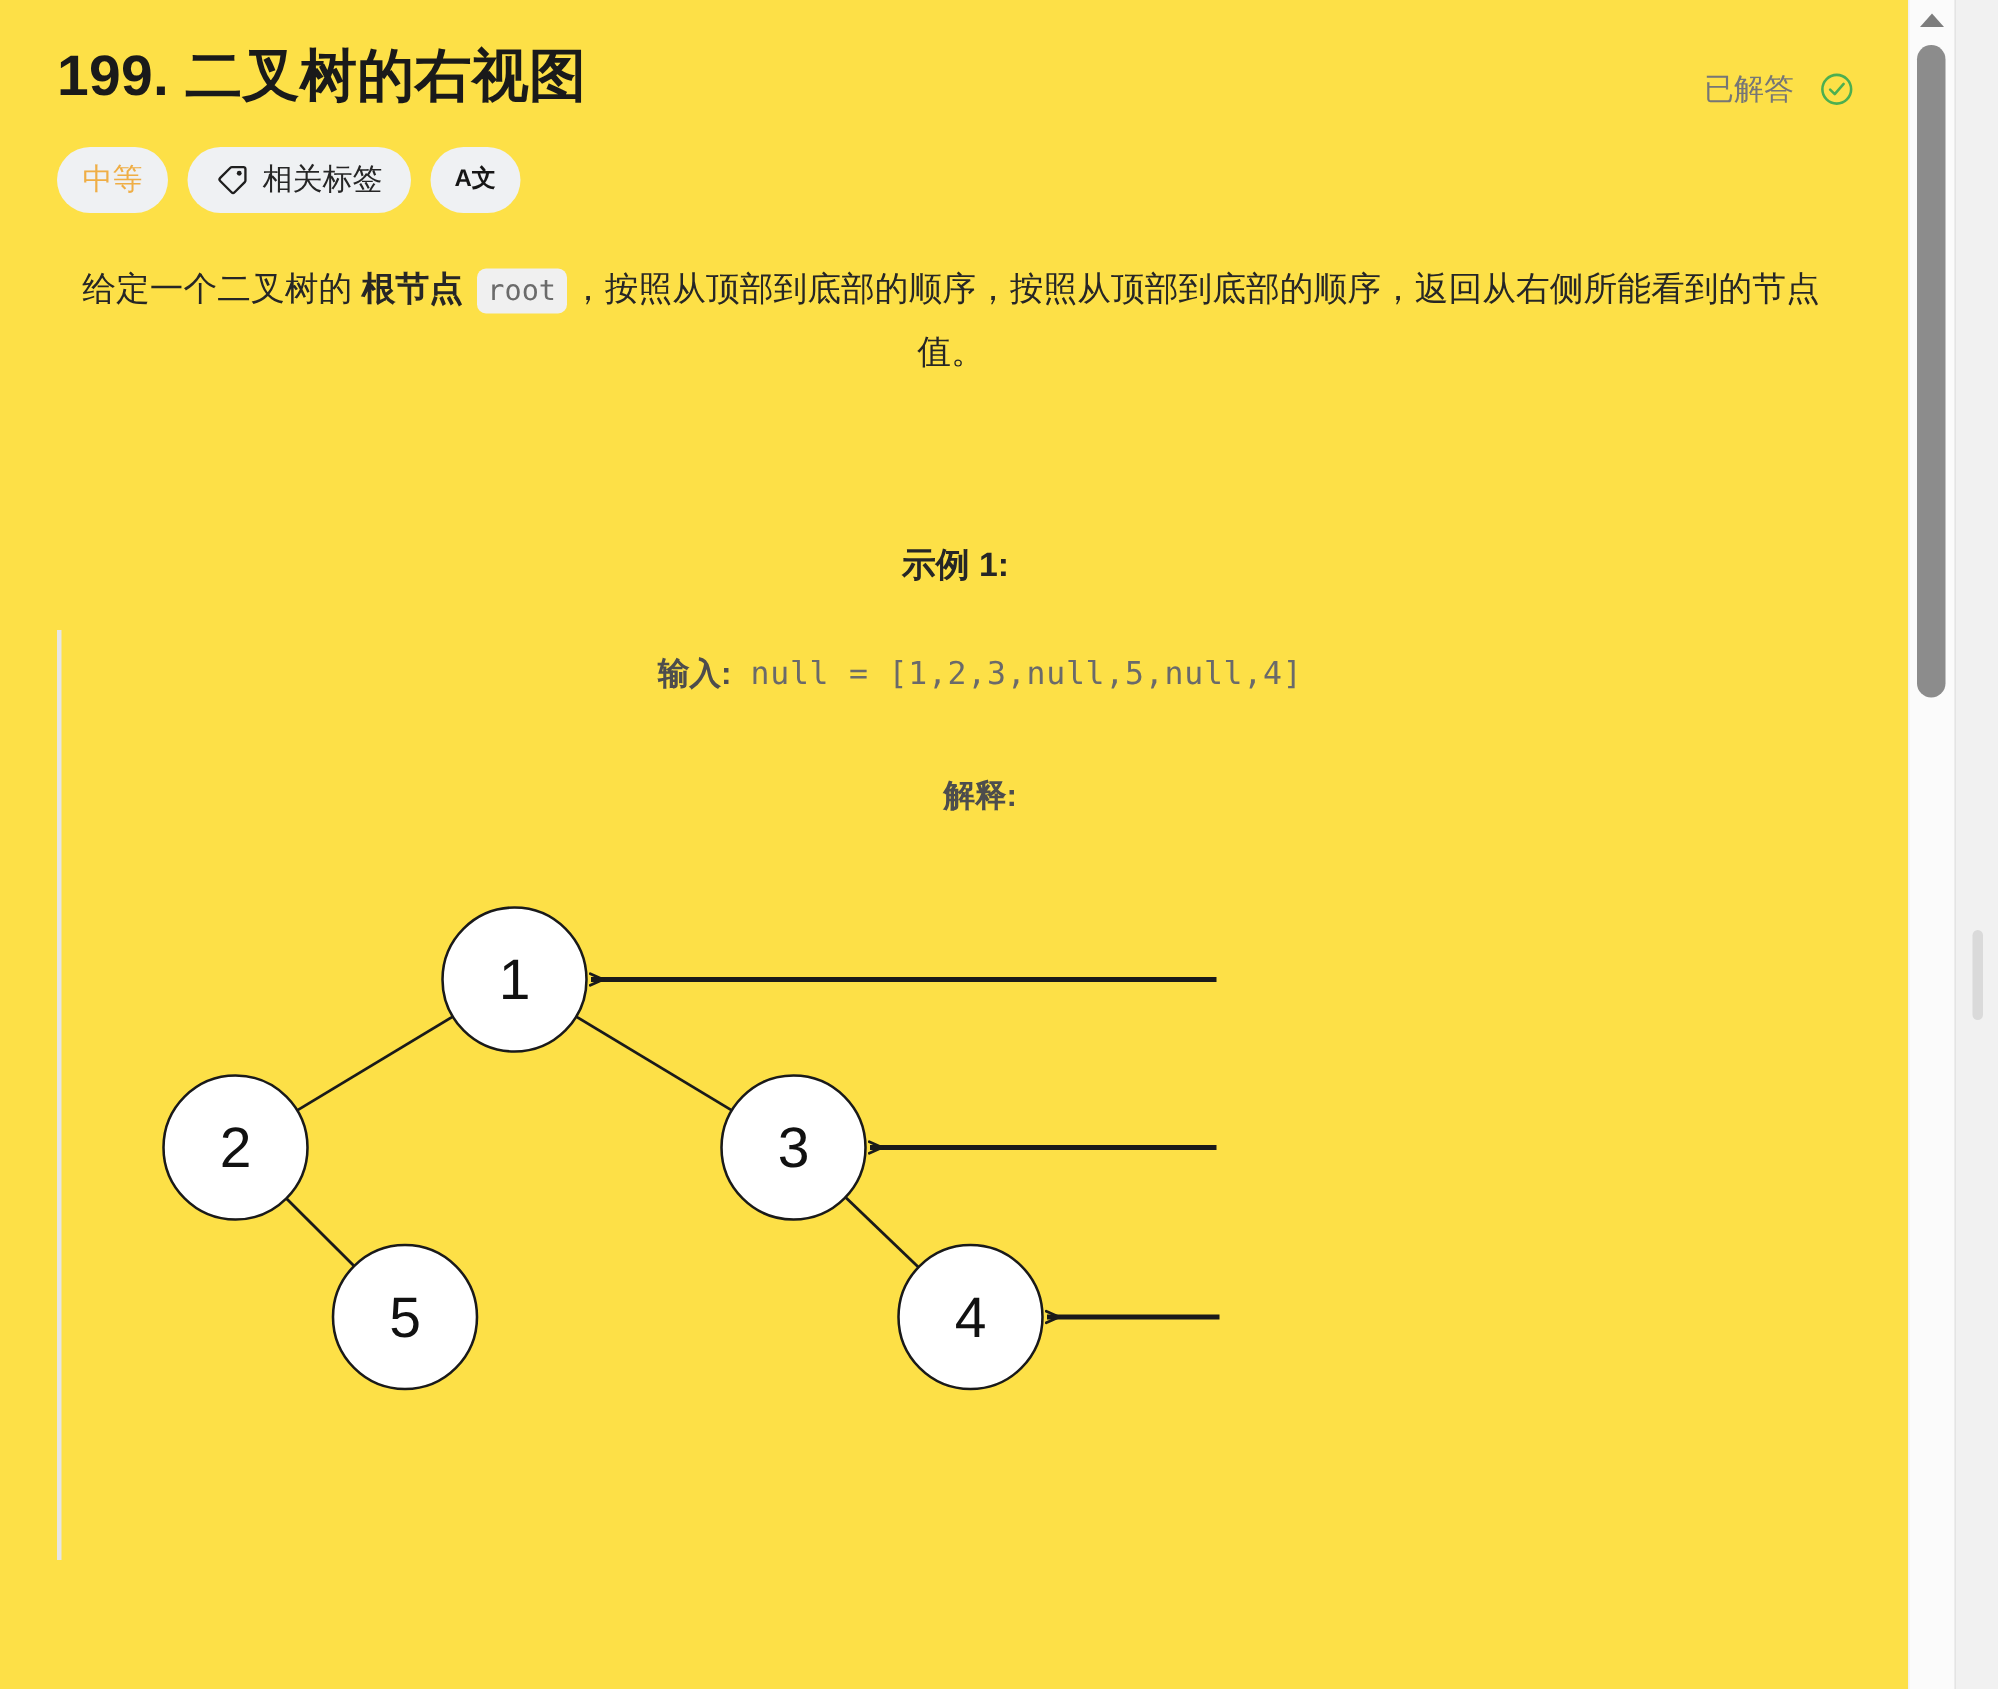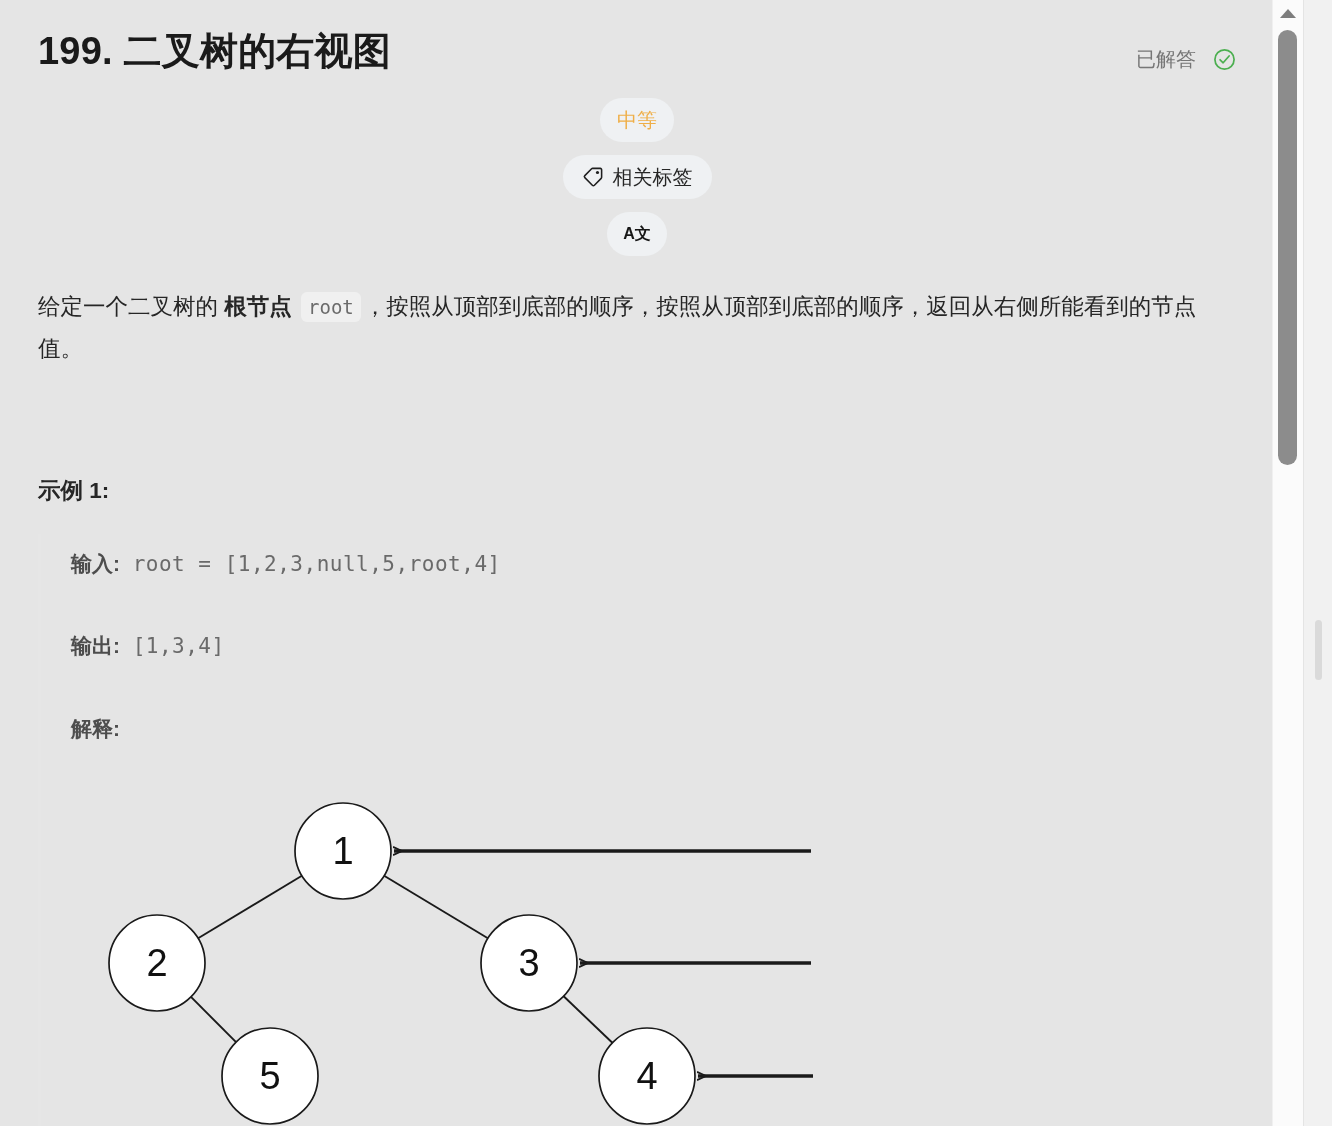--- a/index.html
+++ b/index.html
@@ -16,22 +16,23 @@
     position: relative;
   }
 
   
   #content-pane {
     position: absolute;
     left: 0;
     top: 0;
     width: 1272px;
     height: 1126px;
-    background: #e5e5e5;
+    background: #fde047;
     overflow: hidden;
+    text-align: center;
   }
 
   #article {
     padding: 26px 36px 0 38px;
     box-sizing: border-box;
   }
 
   
   .header-row {
     display: flex;
@@ -65,21 +66,20 @@
     height: 23px;
     display: block;
   }
 
   
   .badge-row {
     display: flex;
     align-items: center;
     gap: 13px;
     margin-top: 22px;
-    flex-direction: column;
   }
   .badge {
     display: inline-flex;
     align-items: center;
     gap: 9px;
     height: 44px;
     padding: 0 19px;
     border-radius: 23px;
     background: #eff1f3;
     font-size: 20px;
@@ -265,27 +265,23 @@
     </div>
 
     <p class="description"><span>给定一个二叉树的 </span><b>根节点</b> <span class="code-chip">root</span><span>，按照从顶部到底部的顺序，按照从顶部到底部的顺序，返回从右侧所能看到的节点值。</span></p>
 
     <div class="example-heading">示例 1:</div>
 
     <div class="example-block">
 
       <div class="example-line">
         <span class="lbl">输入:</span>
-        <span class="val">root = [1,2,3,null,5,root,4]</span>
-      </div>
-
-      <div class="example-line">
-        <span class="lbl">输出:</span>
-        <span class="val">[1,3,4]</span>
-      </div>
+        <span class="val">null = [1,2,3,null,5,null,4]</span>
+      </div>
+
 
       <div class="example-line">
         <span class="lbl">解释:</span>
       </div>
 
       <div class="figure-wrap">
         <svg id="tree-svg" width="880" height="400" viewBox="0 0 880 400">
           <defs>
             <marker id="arrowhead" markerWidth="11" markerHeight="11" refX="9.5" refY="5" orient="auto" markerUnits="userSpaceOnUse">
               <path d="M10,1.2 L1.4,5 L10,8.8" fill="none" stroke="#1a1a1a" stroke-width="1.9" stroke-linecap="round" stroke-linejoin="round"></path>

